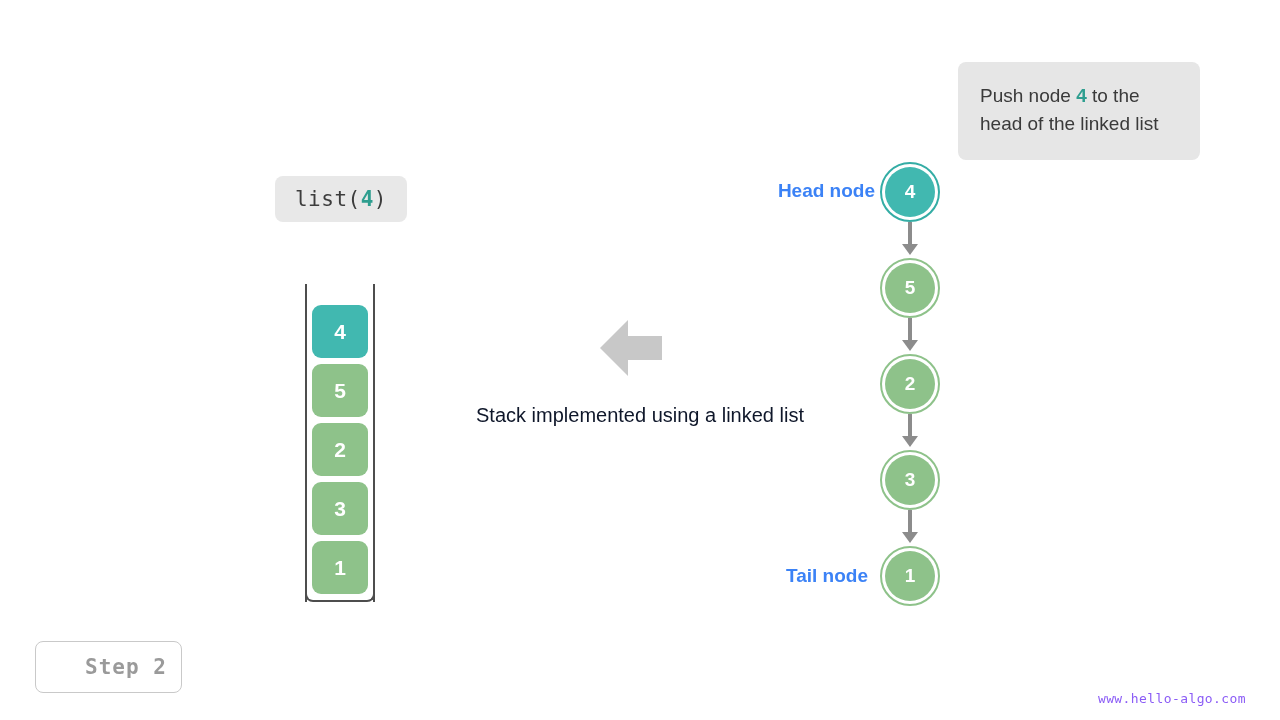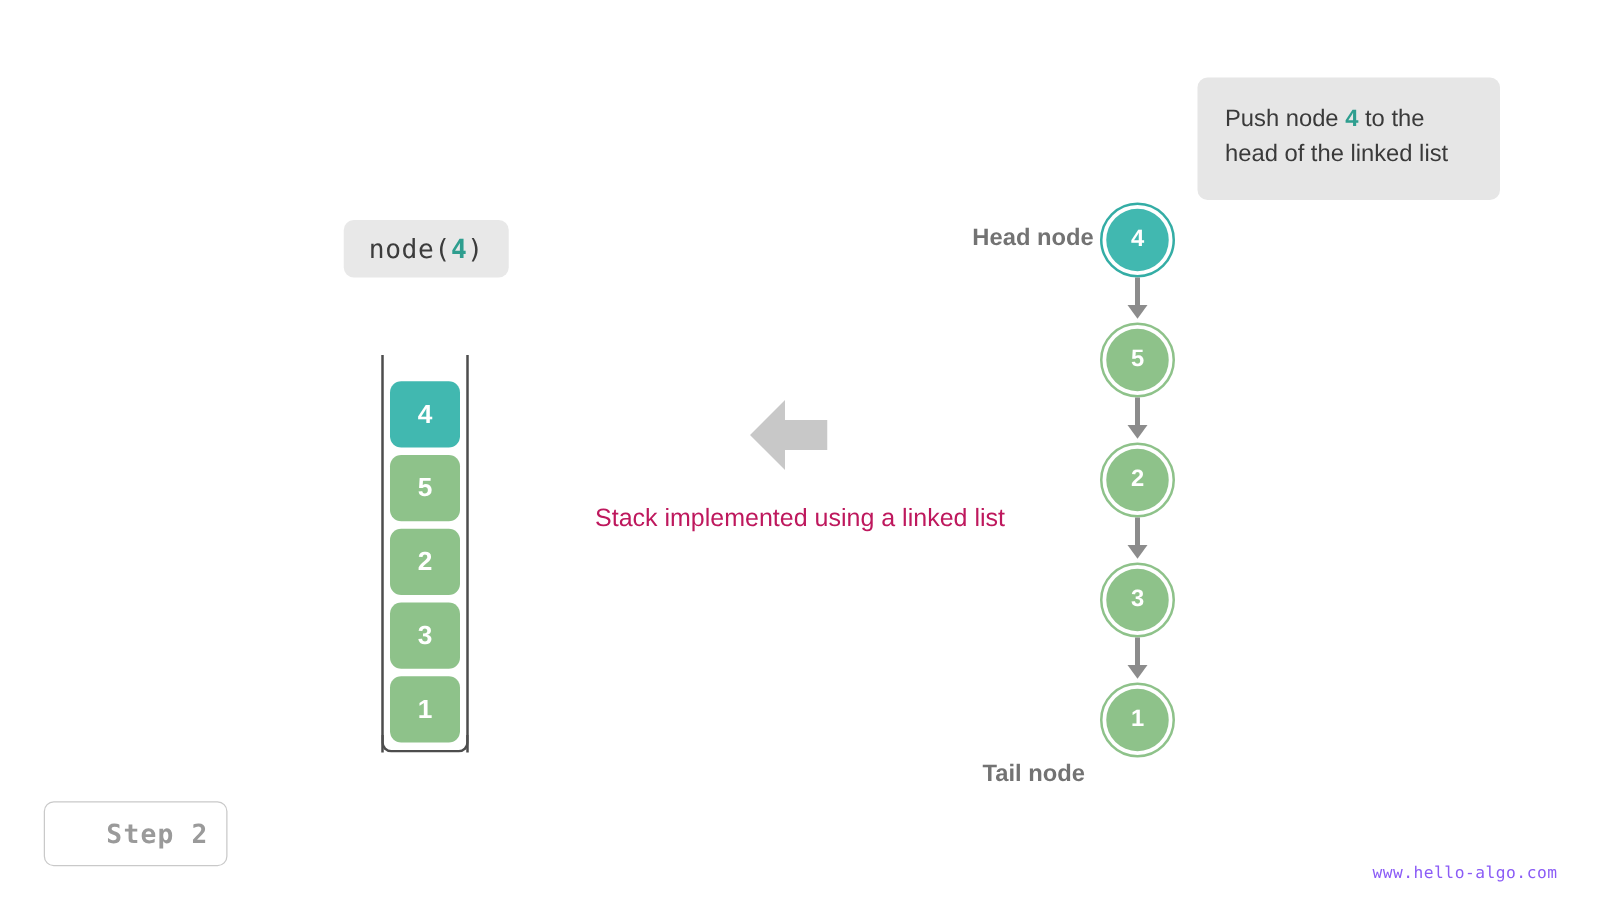--- a/index.html
+++ b/index.html
@@ -114,21 +114,21 @@
     top: 320px;
     width: 62px;
     height: 56px;
   }
   .caption {
     position: absolute;
     left: 400px;
     top: 404px;
     width: 480px;
     text-align: center;
-    color: #be185d;
+    color: #0f172a;
     font-size: 20px;
   }
 
   
   .linked-list {
     position: absolute;
     left: 880px;
     top: 158px;
     width: 80px;
     height: 450px;
@@ -179,27 +179,27 @@
     width: 0;
     height: 0;
     border-left: 8px solid transparent;
     border-right: 8px solid transparent;
     border-top: 11px solid #8c8c8c;
   }
 
   
   .side-label {
     position: absolute;
-    color: #737373;
+    color: #3b82f6;
     font-size: 19px;
     font-weight: bold;
     text-align: right;
   }
   .side-label.head { left: 680px; top: 180px; width: 195px; }
-  .side-label.tail { left: 680px; top: 565px; width: 188px; margin-top: 44px; }
+  .side-label.tail { left: 680px; top: 565px; width: 188px; }
 
   
   .step-badge {
     position: absolute;
     left: 35px;
     top: 641px;
     width: 147px;
     height: 52px;
     box-sizing: border-box;
     border: 1.5px solid #c9c9c9;
@@ -227,21 +227,21 @@
   }
 </style>
 </head>
 <body>
 
 <div class="callout">
   <span>Push node </span><span class="hl">4</span><span> to the head of the linked list</span>
 </div>
 
 <div class="op-chip">
-  <span>node</span>
+  <span>list</span>
     <span>(</span>
     <span class="hl">4</span>
     <span>)</span>
 </div>
 
 <div class="stack">
   <div class="stack-wall left"></div>
   <div class="stack-wall right"></div>
   <div class="stack-floor"></div>
   <div class="stack-cells">

